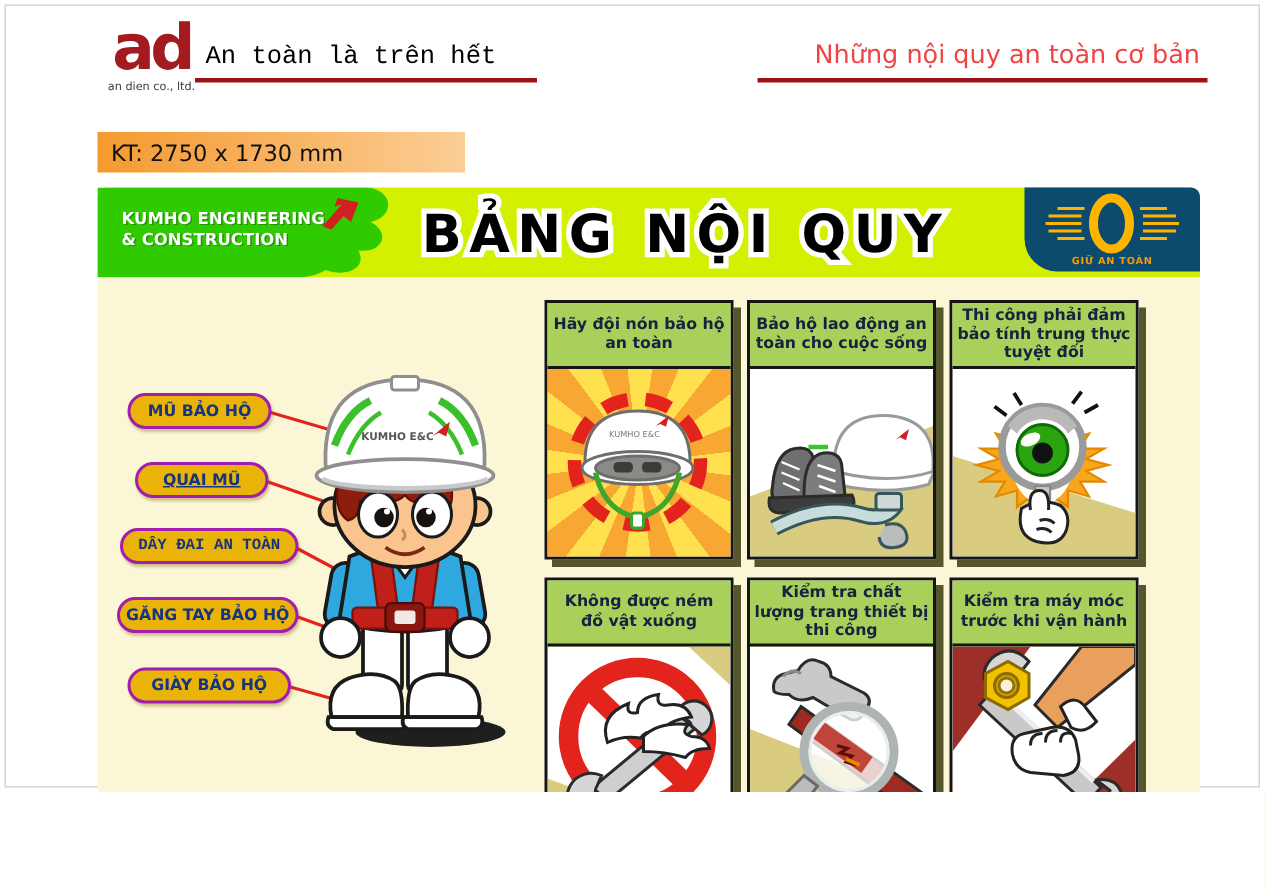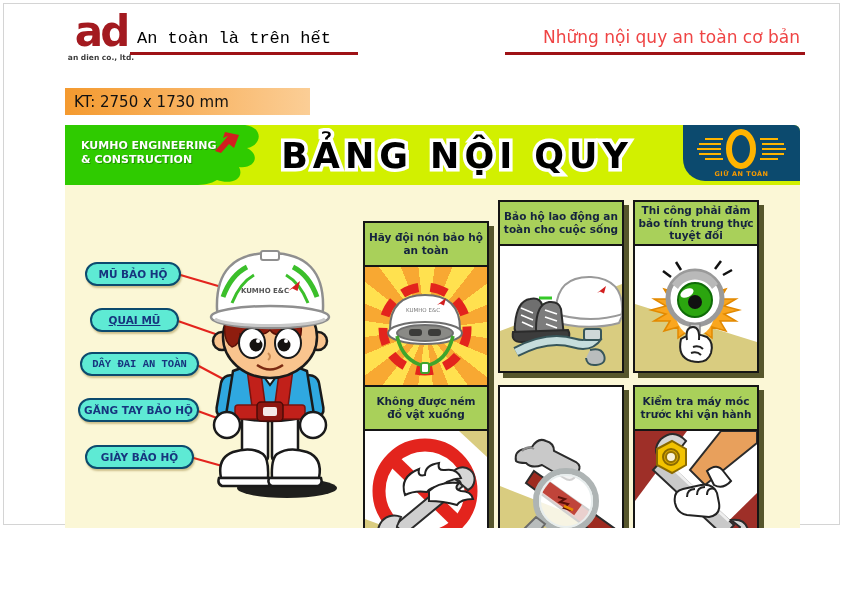--- a/index.html
+++ b/index.html
@@ -3,21 +3,21 @@
 <meta charset="utf-8">
 <style>
   html,body{margin:0;padding:0;background:#fff;}
   .screen{position:relative;width:843px;height:528px;background:#fff;overflow:hidden;
           font-family:"DejaVu Sans","Liberation Sans",sans-serif;}
   .frame{position:absolute;inset:3px;border:1px solid #d4d4d4;pointer-events:none;}
 
   
   .logo{position:absolute;left:66px;top:12px;width:70px;text-align:center;}
   .logo-text{font-size:42px;font-weight:bold;color:#A31A20;line-height:0.95;letter-spacing:-3px;}
-  .logo-sub{font-size:7.5px;color:#3c3c3c;margin-top:1px;white-space:nowrap;font-weight:bold;}
+  .logo-sub{font-size:7.5px;color:#3c3c3c;margin-top:1px;white-space:nowrap;}
   .tagline-left{position:absolute;left:137px;top:29px;font-size:17px;color:#000000;font-family:Liberation Mono, monospace;}
   .rule-left{position:absolute;left:130px;top:52px;width:228px;height:3px;background:#9E1216;}
   .tagline-right{position:absolute;right:43px;top:27px;font-size:17px;color:#ef4444;}
   .rule-right{position:absolute;left:505px;top:52px;width:300px;height:3px;background:#9E1216;}
 
   
   .kt-bar{position:absolute;left:65px;top:88px;width:245px;height:27px;
           background:linear-gradient(90deg,#F49A2F 0%,#F8B05C 45%,#FBCE96 100%);
           display:flex;align-items:center;padding-left:9px;box-sizing:border-box;
           font-size:15px;color:#111;}
@@ -32,35 +32,35 @@
   .title-wrap{position:absolute;left:200px;top:3px;width:410px;height:54px;}
   .badge{position:absolute;right:0;top:0;width:117px;height:56px;background:#0c4a6e;
          border-radius:0 6px 0 22px;}
   .badge-text{position:absolute;left:0;right:0;bottom:3px;text-align:center;
               font-size:6.5px;font-weight:bold;color:#F59A00;letter-spacing:.5px;}
 
   .body{position:absolute;left:0;top:60px;width:735px;height:390px;background:#FBF7D6;
         border-radius:0 0 10px 10px;}
   .lines{position:absolute;left:0;top:0;pointer-events:none;}
 
-  .pill{position:absolute;height:24px;box-sizing:border-box;background:#5eead4;
-        border:2px solid #0c4a6e;border-radius:13px;display:flex;align-items:center;
+  .pill{position:absolute;height:24px;box-sizing:border-box;background:#eab308;
+        border:2px solid #a21caf;border-radius:13px;display:flex;align-items:center;
         justify-content:center;font-weight:bold;font-size:10.5px;color:#17357E;
         padding:0 5px;white-space:nowrap;box-shadow:1px 2px 2px rgba(120,90,0,.35);}
   .pill1{left:20px;top:77px;width:96px;}
   .pill2{left:25px;top:123px;width:89px;text-decoration:underline;}
   .pill3{left:15px;top:167px;width:119px;font-family:Liberation Mono, monospace;}
   .pill4{left:13px;top:213px;width:121px;}
   .pill5{left:20px;top:260px;width:109px;}
 
   .character{position:absolute;left:130px;top:50px;}
 
   .panel{position:absolute;width:126px;height:173px;background:#fff;border:2px solid #151515;
          box-sizing:border-box;box-shadow:5px 5px 0 #56562c;}
-  .pA{left:298px;top:15px;margin-top:21px;}  .pB{left:433px;top:15px;}  .pC{left:568px;top:15px;}
+  .pA{left:298px;top:15px;}  .pB{left:433px;top:15px;}  .pC{left:568px;top:15px;}
   .pD{left:298px;top:200px;} .pE{left:433px;top:200px;} .pF{left:568px;top:200px;}
   .panel-title{height:44px;background:#A9D05A;border-bottom:2px solid #151515;box-sizing:border-box;
                display:flex;align-items:center;justify-content:center;text-align:center;
                font-weight:bold;font-size:10.5px;line-height:1.22;color:#15233f;padding:1px 3px;}
   .panel-art{position:absolute;left:0;top:44px;width:122px;height:125px;overflow:hidden;}
   .sunburst{background:repeating-conic-gradient(from 8deg at 50% 50%,#F8A832 0deg 15deg,#FFE14F 15deg 30deg);}
 </style>
 </head>
 <body>
 
@@ -272,20 +272,21 @@
             </g>
             <g fill="#fff" stroke="#222" stroke-width="2">
               <path d="M40 64 q-6 -18 14 -26 q-2 8 6 6 q0 -10 14 -12 q-2 8 6 7 q12 -2 16 8 q-16 2 -20 10 q-10 -2 -14 4 q-12 -2 -22 3 z"></path>
               <path d="M64 60 q10 -10 30 -8 q-6 6 2 8 q10 0 12 8 q-12 0 -16 6 q-14 -4 -28 -4 z"></path>
             </g>
           </svg>
         </div>
       </div>
 
       <div class="panel pE">
+        <div class="panel-title">Kiểm tra chất lượng trang thiết bị thi công</div>
         <div class="panel-art">
           <svg width="122" height="125" viewBox="0 0 122 125">
             <polygon points="0,55 122,103 122,125 0,125" fill="#D9CC80"></polygon>
             <path d="M34 40 L114 97 l-9 13 L26 52 z" fill="#9E2B20" stroke="#2b2b2b" stroke-width="2"></path>
             <path d="M16 30 q-2 -10 8 -12 l8 -2 q6 -10 14 -6 q8 2 8 10 l22 11 q6 4 2 10 l-4 6 q-4 4 -10 0 l-22 -13 q-10 4 -16 -2 q-8 0 -10 -2 z" fill="#c9c9c9" stroke="#2b2b2b" stroke-width="2"></path>
             <path d="M22 20 q6 -6 12 -2" fill="none" stroke="#8a8a8a" stroke-width="2"></path>
             <circle cx="66" cy="70" r="30" fill="#ffffff" fill-opacity="0.78" stroke="#aeb4b4" stroke-width="6"></circle>
             <path d="M46 56 l32 23" stroke="#C0443A" stroke-width="13"></path>
             <path d="M58 66 l7 2 -5 3 8 2 -4 4 7 2" stroke="#5a1008" stroke-width="2" fill="none"></path>
             <path d="M64 75 l9 4" stroke="#E98A00" stroke-width="2.5"></path>

